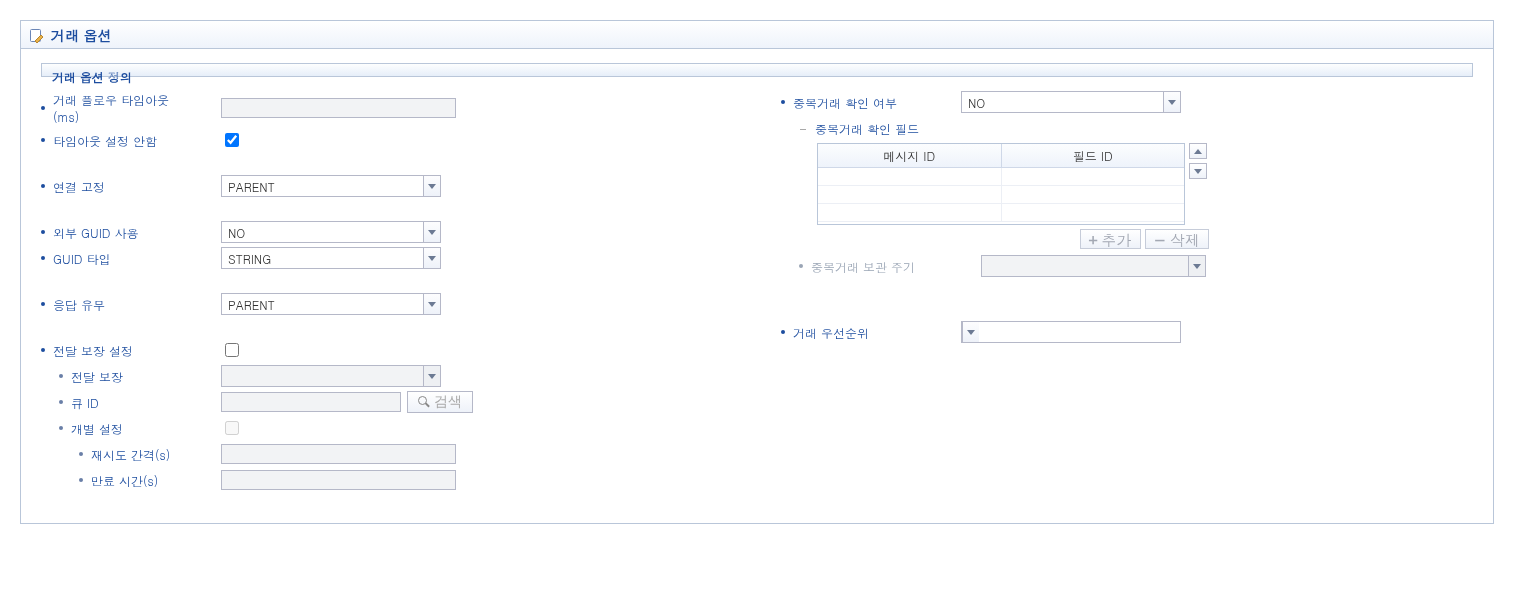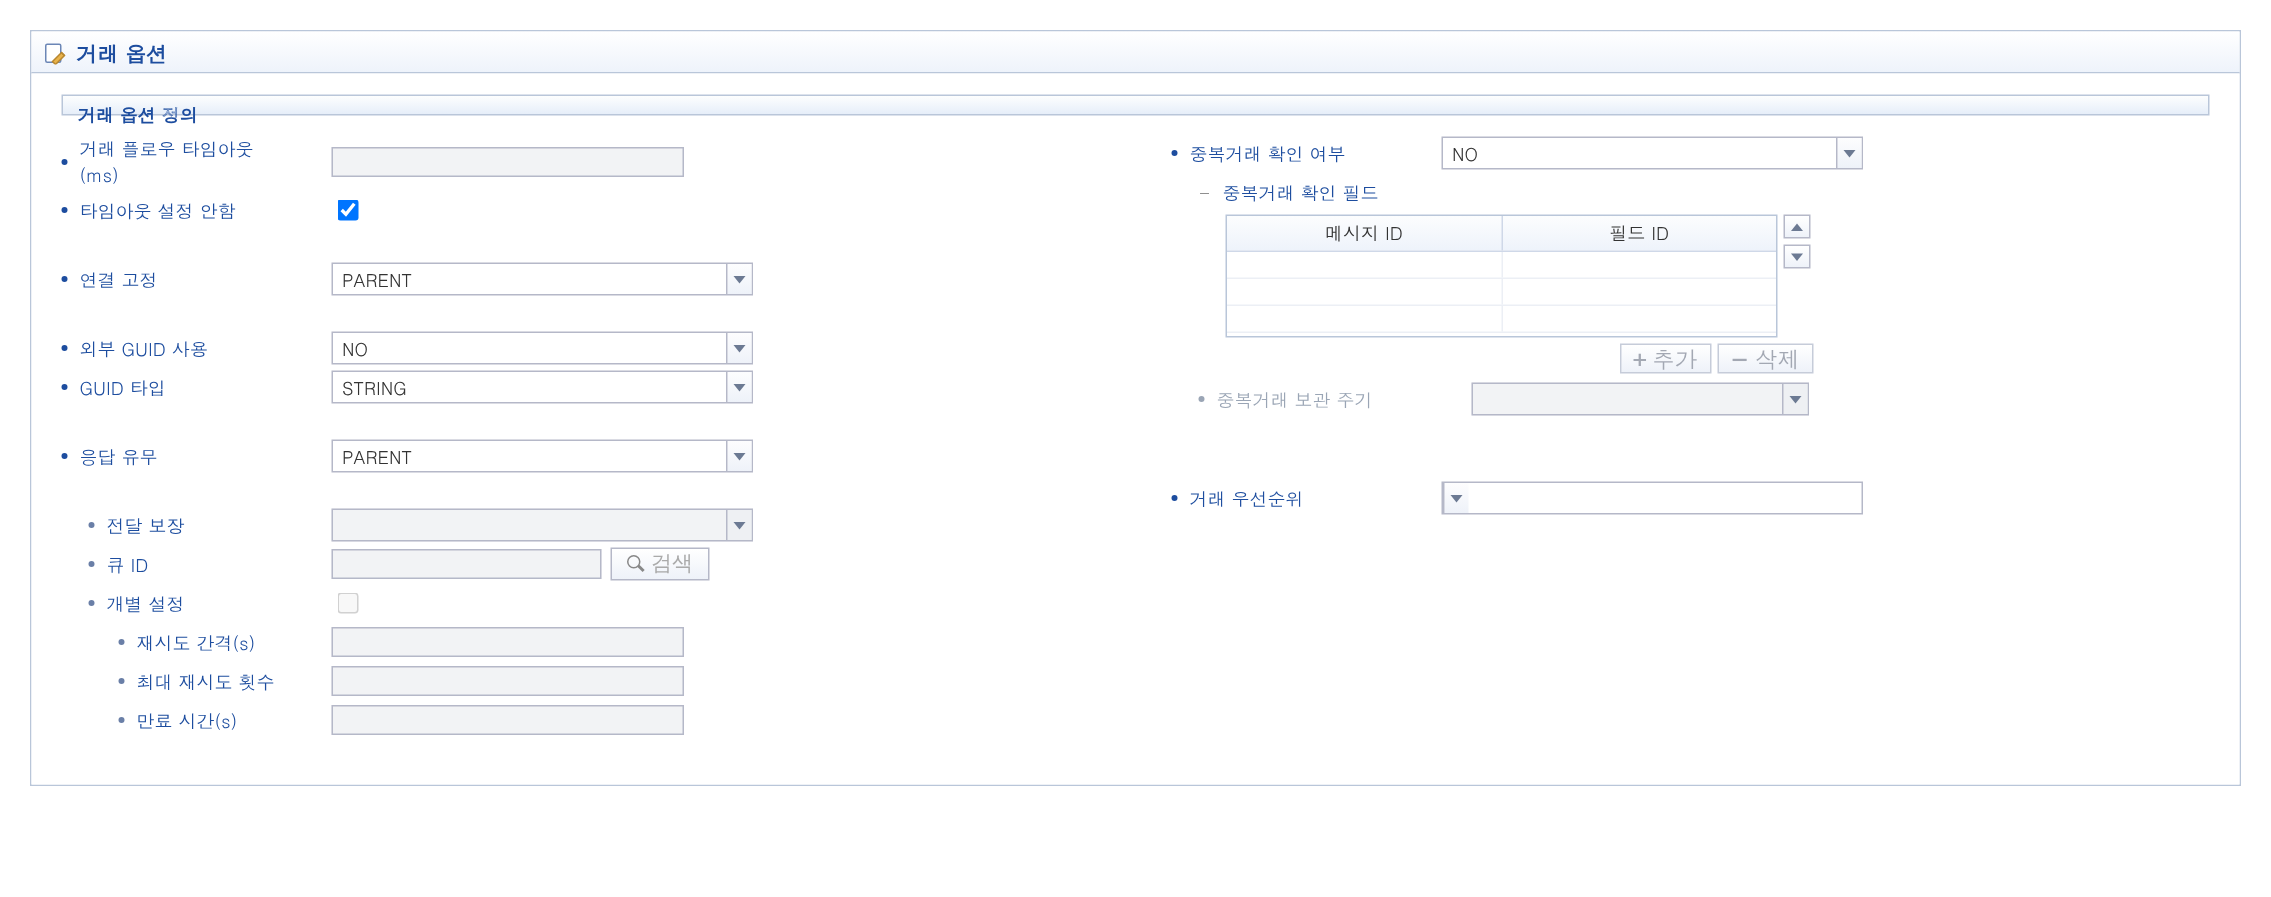--- a/index.html
+++ b/index.html
@@ -133,21 +133,21 @@
   }
 
   
   .combo {
     position: relative;
     display: inline-flex;
     align-items: center;
     height: 22px;
     border: 1px solid #b5b8c8;
     background: #fff;
-    width: 281px;
+    width: 220px;
   }
   .combo .combo-text {
     flex: 1;
     padding: 0 6px;
     font-size: 12px;
     color: #333;
     white-space: nowrap;
     overflow: hidden;
   }
   .combo .combo-trigger {
@@ -389,20 +389,27 @@
             <div class="combo">
               <span class="combo-text">PARENT</span>
               <span class="combo-trigger">
                   <span class="tri-down"></span>
                 </span>
             </div>
           </div>
 
           <div class="spacer-m"></div>
 
+          <div class="row">
+            <div class="lbl-wrap">
+                <span class="bullet"></span>
+              <span class="fld-label">전달 보장 설정</span>
+            </div>
+            <input type="checkbox" class="chk" style="">
+          </div>
 
           <div class="row">
             <div class="lbl-wrap ind1">
                 <span class="bullet sub"></span>
               <span class="fld-label">전달 보장</span>
             </div>
             <div class="combo disabled">
               <span class="combo-text"></span>
               <span class="combo-trigger">
                   <span class="tri-down"></span>
@@ -432,27 +439,20 @@
           </div>
 
           <div class="row">
             <div class="lbl-wrap ind2">
                 <span class="bullet sub"></span>
               <span class="fld-label">재시도 간격(s)</span>
             </div>
             <input class="txt-input disabled" type="text" disabled="" value="" style="">
           </div>
 
-          <div class="row">
-            <div class="lbl-wrap ind2">
-                <span class="bullet sub"></span>
-              <span class="fld-label">최대 재시도 횟수</span>
-            </div>
-            <input class="txt-input disabled" type="text" disabled="" value="" style="">
-          </div>
 
           <div class="row">
             <div class="lbl-wrap ind2">
                 <span class="bullet sub"></span>
               <span class="fld-label">만료 시간(s)</span>
             </div>
             <input class="txt-input disabled" type="text" disabled="" value="" style="">
           </div>
 
         </div>

